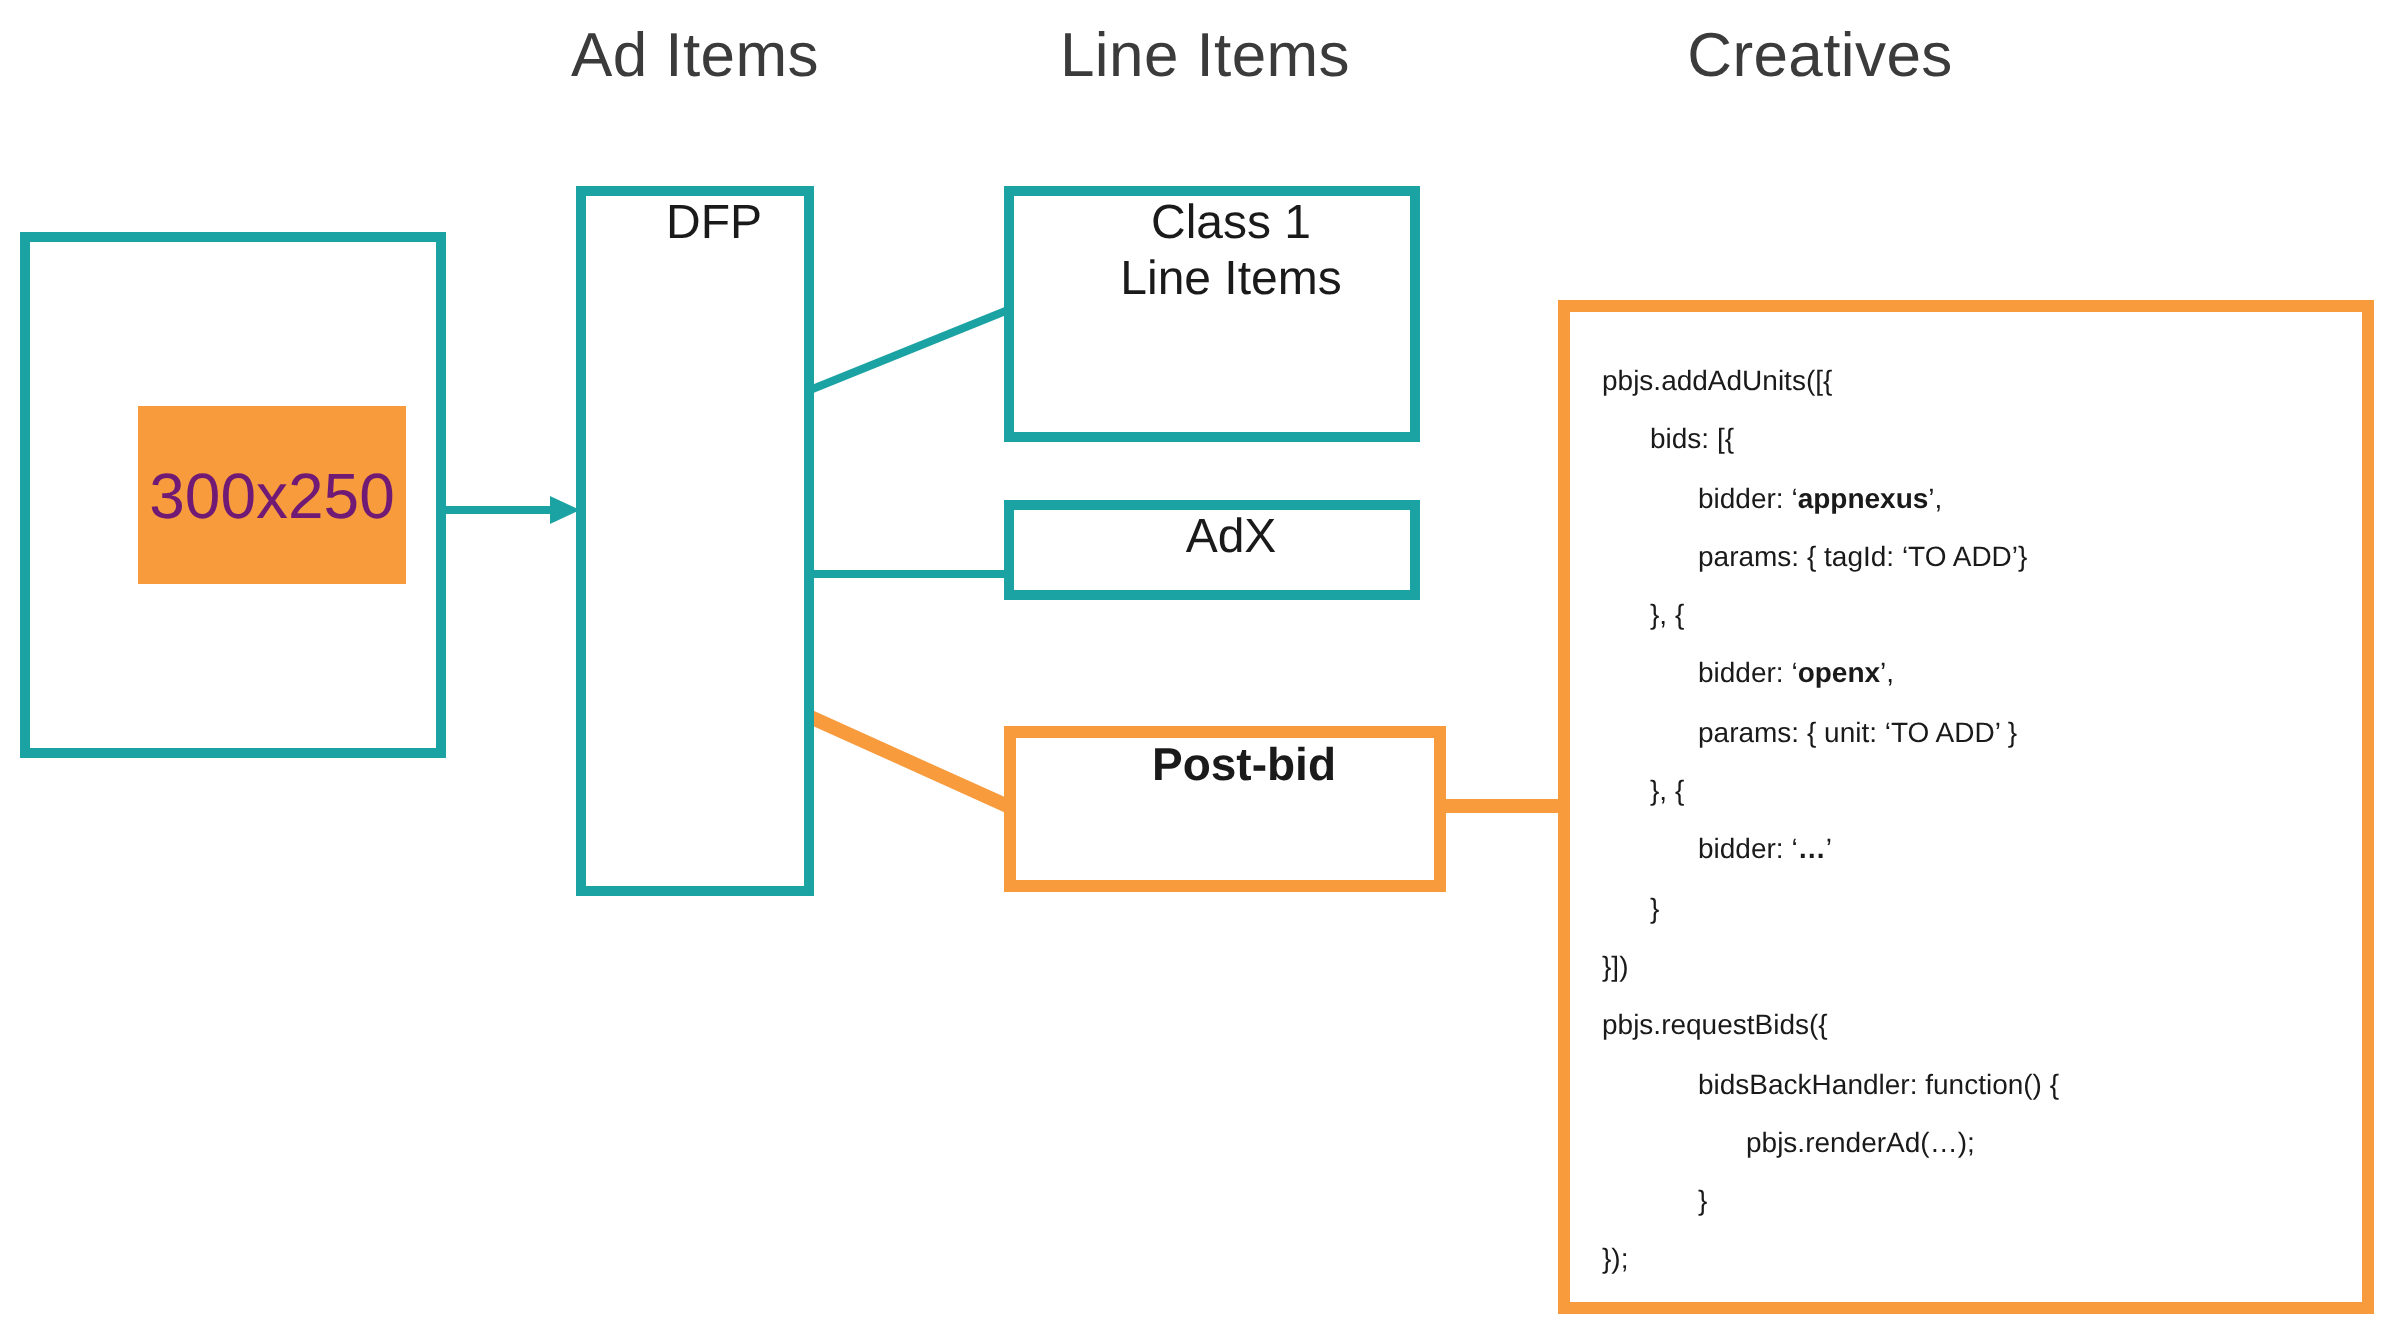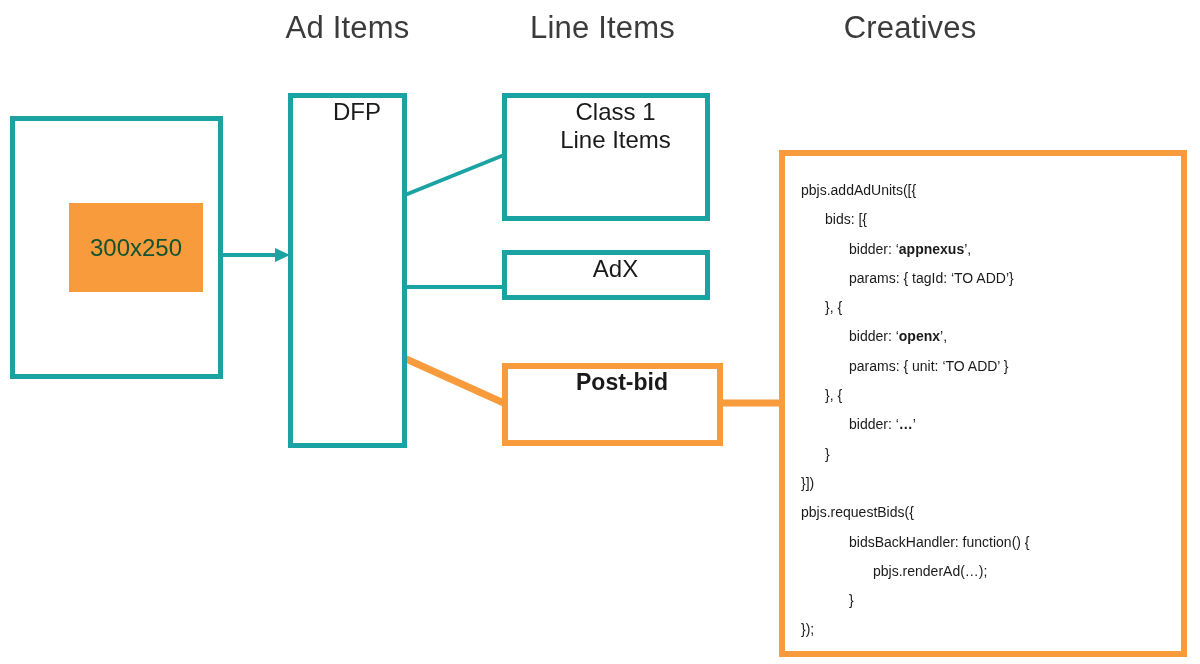--- a/index.html
+++ b/index.html
@@ -82,22 +82,22 @@
     left: 69px;
     top: 203px;
     width: 134px;
     height: 89px;
     background: #f79b3c;
     display: flex;
     align-items: center;
     justify-content: center;
   }
   #slot-300x250 .slot-label {
-    color: #14532d;
-    font-size: 24px;
+    color: #701a75;
+    font-size: 32px;
     line-height: 1;
     white-space: nowrap;
   }
 
   
   #code-block {
     position: absolute;
     left: 801px;
     top: 176px;
     width: 378px;

